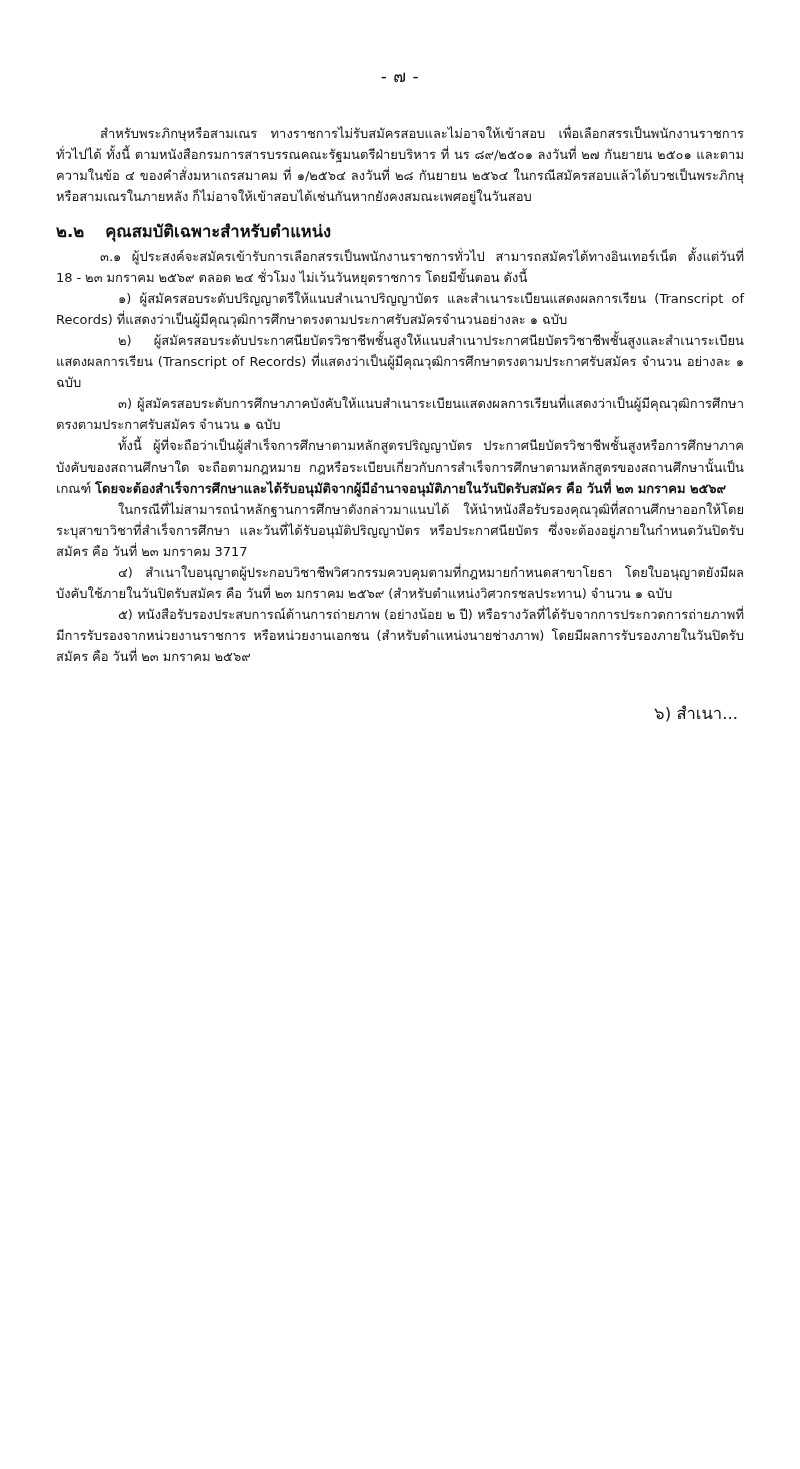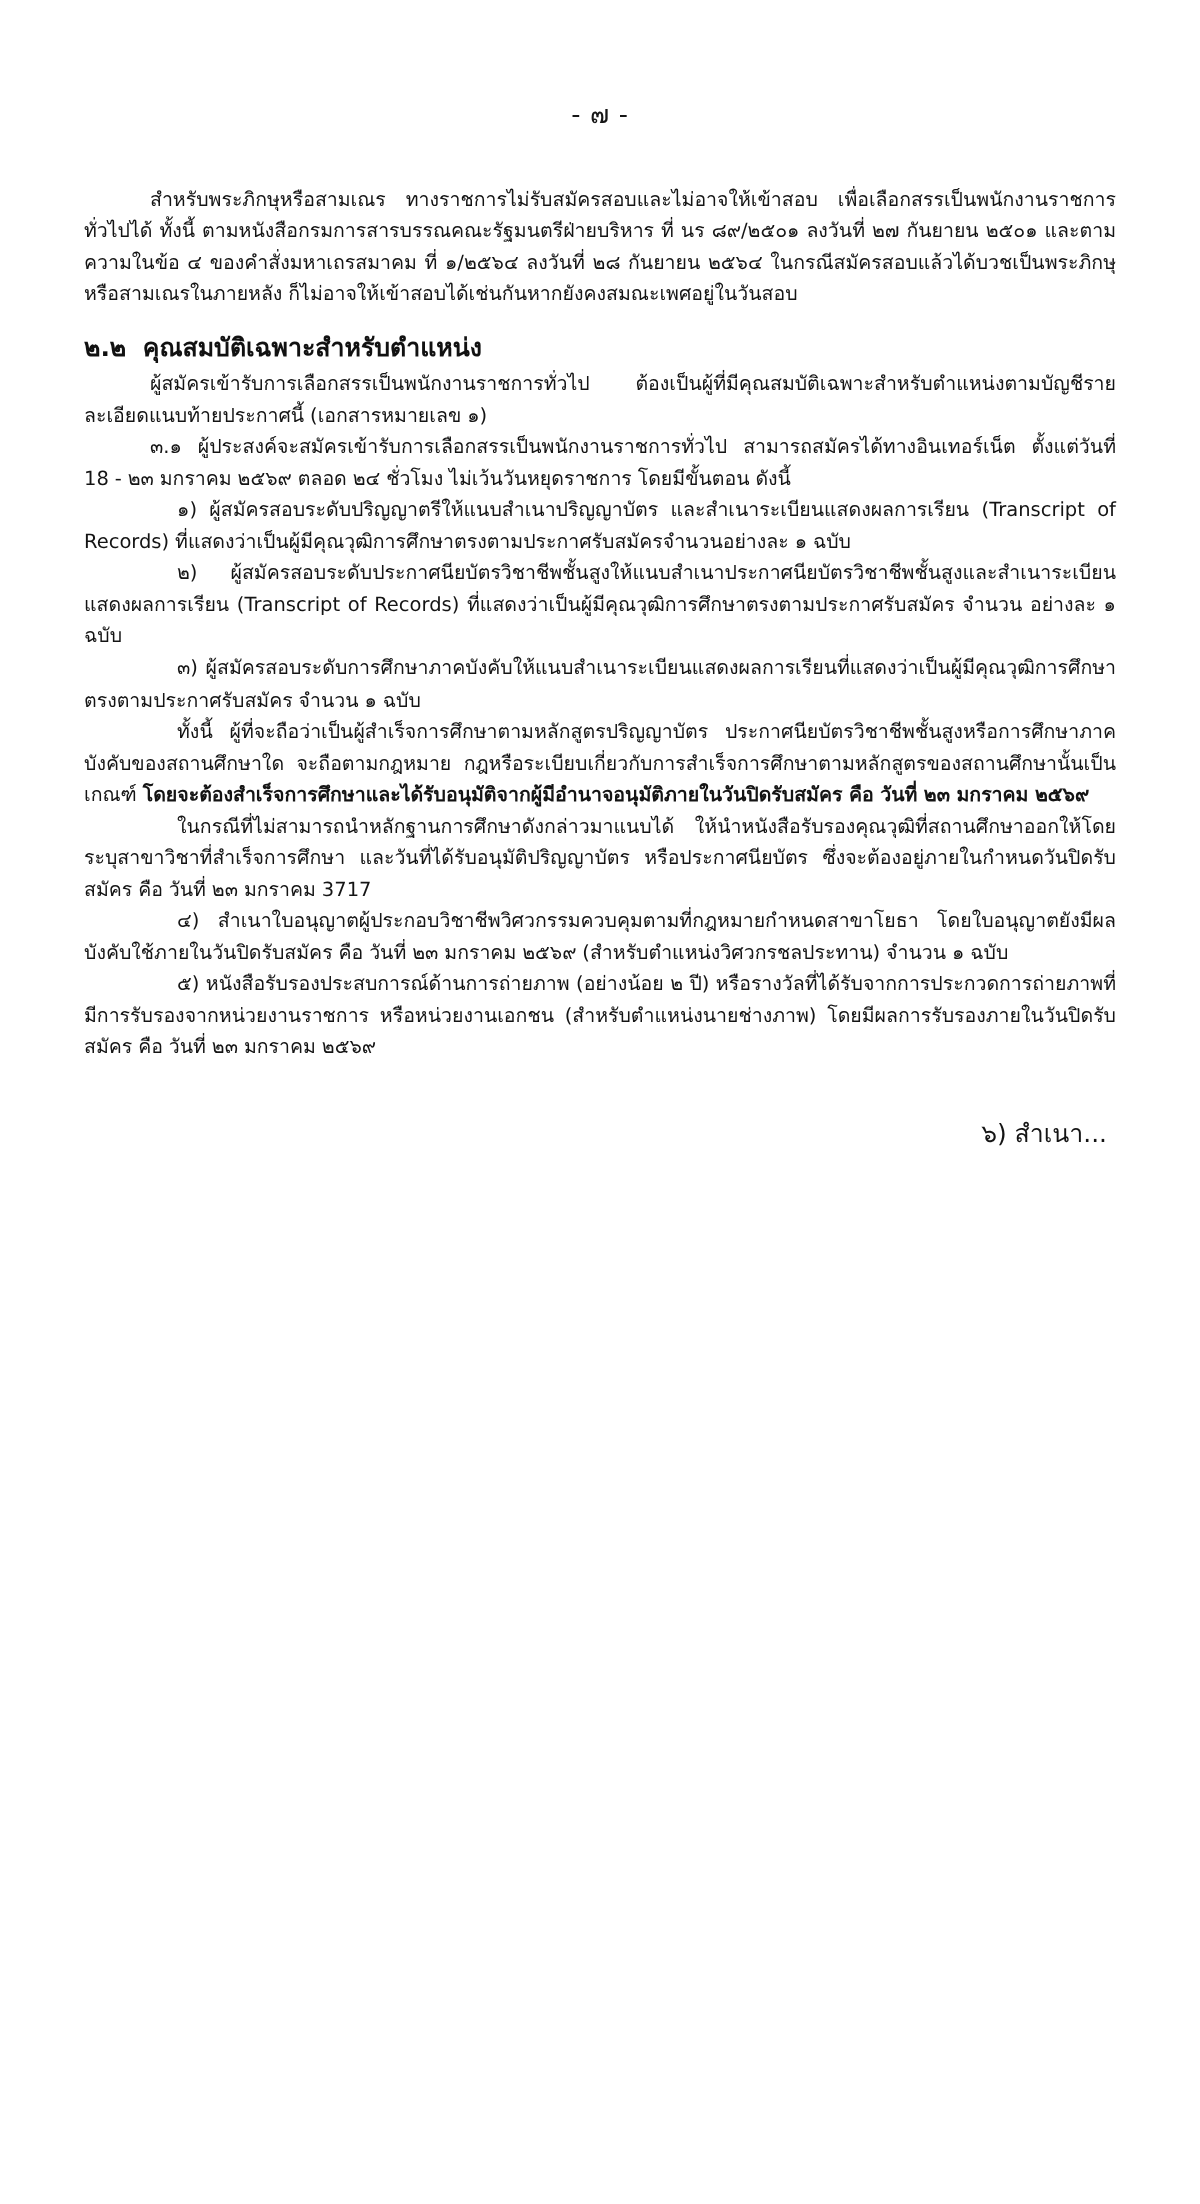--- a/index.html
+++ b/index.html
@@ -44,21 +44,21 @@
   .gap-md { margin-top: 10px; }
   .gap-lg { margin-top: 13px; }
   .bold { font-weight: bold; }
   .heading {
     font-size: 16.6px;
     line-height: 1.62;
     font-weight: bold;
     margin: 12px 0 0 0;
     color: #111;
   }
-  .heading .num { margin-right: 11px; }
+  .heading .num { margin-right: 21px; }
   .signature-line {
     margin-top: 33px;
     text-align: right;
     font-size: 16.6px;
     padding-right: 6px;
     color: #141414;
   }
 </style>
 </head>
 <body>
@@ -66,21 +66,20 @@
 <div class="page">
 
   <div class="page-number">- ๗ -</div>
 
   <p class="para indent-1">สำหรับพระภิกษุหรือสามเณร ทางราชการไม่รับสมัครสอบและไม่อาจให้เข้าสอบ เพื่อเลือกสรรเป็นพนักงานราชการทั่วไปได้ ทั้งนี้ ตามหนังสือกรมการสารบรรณคณะรัฐมนตรีฝ่ายบริหาร ที่ นร ๘๙/๒๕๐๑ ลงวันที่ ๒๗ กันยายน ๒๕๐๑ และตามความในข้อ ๔ ของคำสั่งมหาเถรสมาคม ที่ ๑/๒๕๖๔ ลงวันที่ ๒๘ กันยายน ๒๕๖๔ ในกรณีสมัครสอบแล้วได้บวชเป็นพระภิกษุหรือสามเณรในภายหลัง ก็ไม่อาจให้เข้าสอบได้เช่นกันหากยังคงสมณะเพศอยู่ในวันสอบ</p>
 
   <p class="heading">
     <span class="num">๒.๒</span><span>คุณสมบัติเฉพาะสำหรับตำแหน่ง</span>
   </p>
 
-  <p class="para indent-1 gap-sm">ผู้สมัครเข้ารับการเลือกสรรเป็นพนักงานราชการทั่วไป ต้องเป็นผู้ที่มีคุณสมบัติเฉพาะสำหรับตำแหน่งตามบัญชีรายละเอียดแนบท้ายประกาศนี้ (เอกสารหมายเลข ๑)</p>
 
 
   <p class="para indent-1 gap-sm">๓.๑ ผู้ประสงค์จะสมัครเข้ารับการเลือกสรรเป็นพนักงานราชการทั่วไป สามารถสมัครได้ทางอินเทอร์เน็ต ตั้งแต่วันที่ 18 - ๒๓ มกราคม ๒๕๖๙ ตลอด ๒๔ ชั่วโมง ไม่เว้นวันหยุดราชการ โดยมีขั้นตอน ดังนี้</p>
 
 
 
   <p class="para indent-2 gap-md">๑) ผู้สมัครสอบระดับปริญญาตรีให้แนบสำเนาปริญญาบัตร และสำเนาระเบียนแสดงผลการเรียน (Transcript of Records) ที่แสดงว่าเป็นผู้มีคุณวุฒิการศึกษาตรงตามประกาศรับสมัครจำนวนอย่างละ ๑ ฉบับ</p>
 
   <p class="para indent-2 gap-md">๒) ผู้สมัครสอบระดับประกาศนียบัตรวิชาชีพชั้นสูงให้แนบสำเนาประกาศนียบัตรวิชาชีพชั้นสูงและสำเนาระเบียนแสดงผลการเรียน (Transcript of Records) ที่แสดงว่าเป็นผู้มีคุณวุฒิการศึกษาตรงตามประกาศรับสมัคร จำนวน อย่างละ ๑ ฉบับ</p>
 

